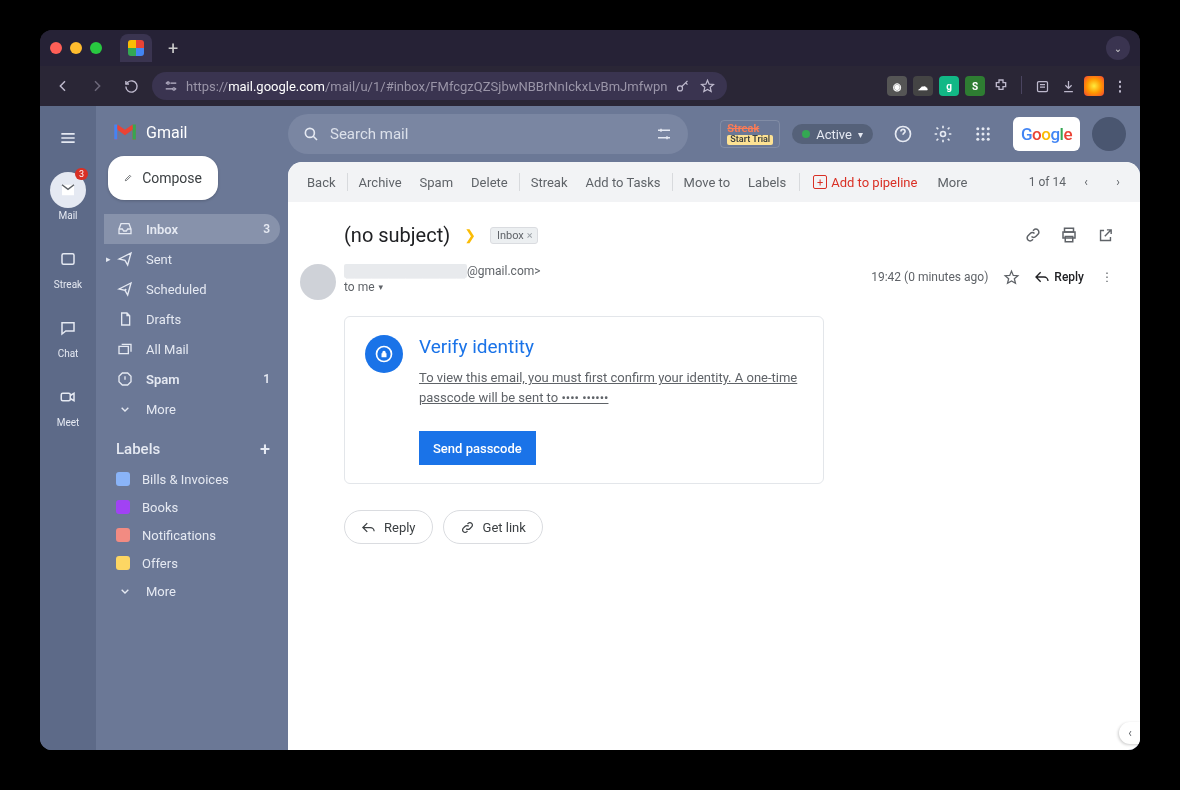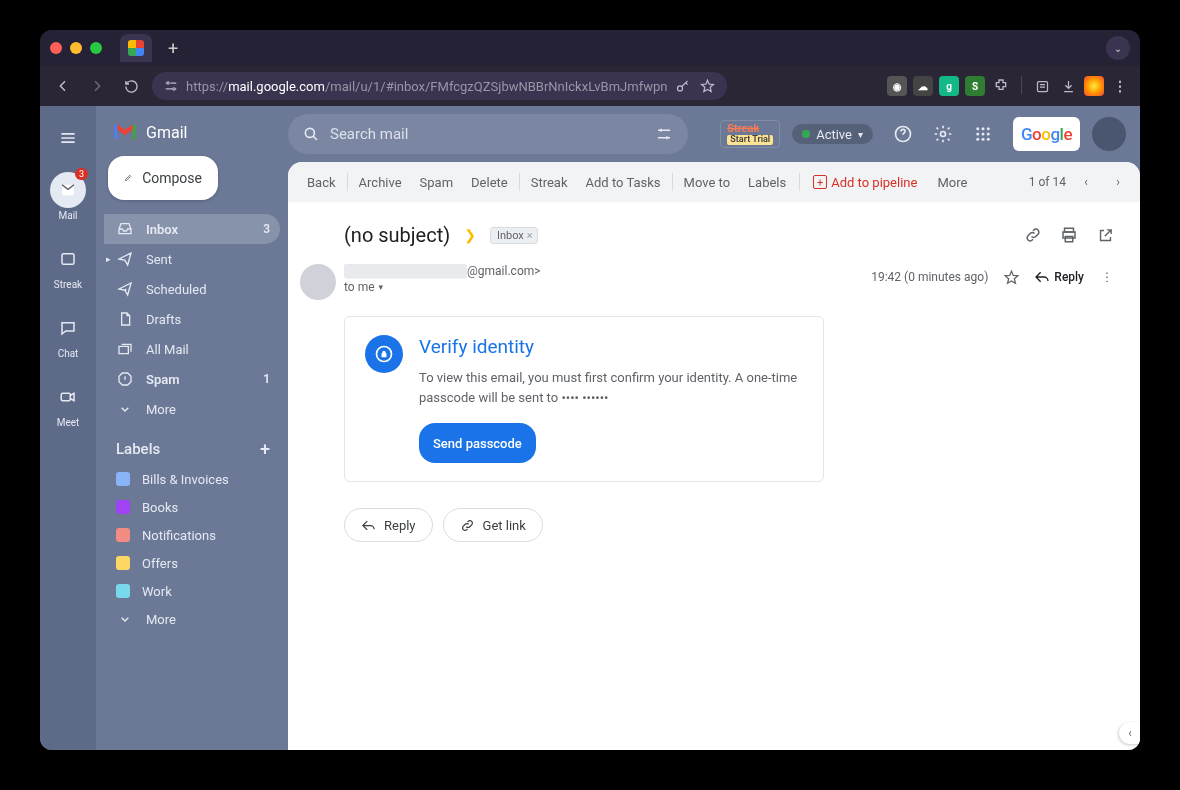--- a/index.html
+++ b/index.html
@@ -95,22 +95,22 @@
   .from-main { flex:1; }
   .from-addr { color:#5f6368; font-size:12px;}
   .from-addr .re { background:#e8eaed; color:#e8eaed; border-radius:2px; padding:0 2px;}
   .meta-r { display:flex; align-items:center; gap:10px; color:#5f6368;}
   .meta-r .mb { width:26px; height:26px; display:flex; align-items:center; justify-content:center;}
   .reply-top { font-weight:500; color:#202124; }
 
   .card { border:1px solid #e3e6ea; border-radius:6px; padding:18px 20px; margin:22px 0 26px 0; max-width:480px; display:flex; gap:16px; }
   .card-ic { width:38px; height:38px; border-radius:50%; background:#1a73e8; flex-shrink:0; display:flex; align-items:center; justify-content:center; color:#fff;}
   .card h3 { color:#1a73e8; font-size:19px; font-weight:400; margin-bottom:10px;}
-  .card p { font-size:13px; color:#5f6368; line-height:1.5; margin-bottom:16px;}
-  .send-btn { background:#1a73e8; color:#fff; border:none; border-radius:16px; height:40px; padding:0 14px; font-size:13px; font-weight:500;}
+  .card p { font-size:13px; color:#5f6368; line-height:1.5; margin-bottom:24px;text-decoration:underline;}
+  .send-btn { background:#1a73e8; color:#fff; border:none; border-radius:0; height:34px; padding:0 14px; font-size:13px; font-weight:500;}
 
   .act-row { display:flex; gap:10px; }
   .pill { border:1px solid #dadce0; background:#fff; color:#3c4043; height:34px; border-radius:17px; padding:0 16px; display:flex; align-items:center; gap:8px; font-size:13px;}
 
   .side-toggle { position:absolute; right:-1px; bottom:6px; width:22px; height:22px; background:#fff; border-radius:50% 0 0 50%; box-shadow:-1px 1px 3px rgba(0,0,0,0.2); display:flex; align-items:center; justify-content:center; color:#5f6368; font-size:12px;}
 
   svg { display:block; }
 </style>
 </head>
 <body>
@@ -329,24 +329,20 @@
             <span class="sw" style="background:#a142f4"></span>
             <span>Books</span>
           </div>
           <div class="litem">
             <span class="sw" style="background:#f28b82"></span>
             <span>Notifications</span>
           </div>
           <div class="litem">
             <span class="sw" style="background:#fdd663"></span>
             <span>Offers</span>
-          </div>
-          <div class="litem">
-            <span class="sw" style="background:#78d9ec"></span>
-            <span>Work</span>
           </div>
           <div class="litem">
             <span class="nicon">
               <svg width="16" height="16" viewBox="0 0 24 24" fill="none" stroke="currentColor" stroke-width="2">
                 <path d="M7 10l5 5 5-5"></path>
               </svg>
             </span>
             <span>More</span>
           </div>
         </div>

